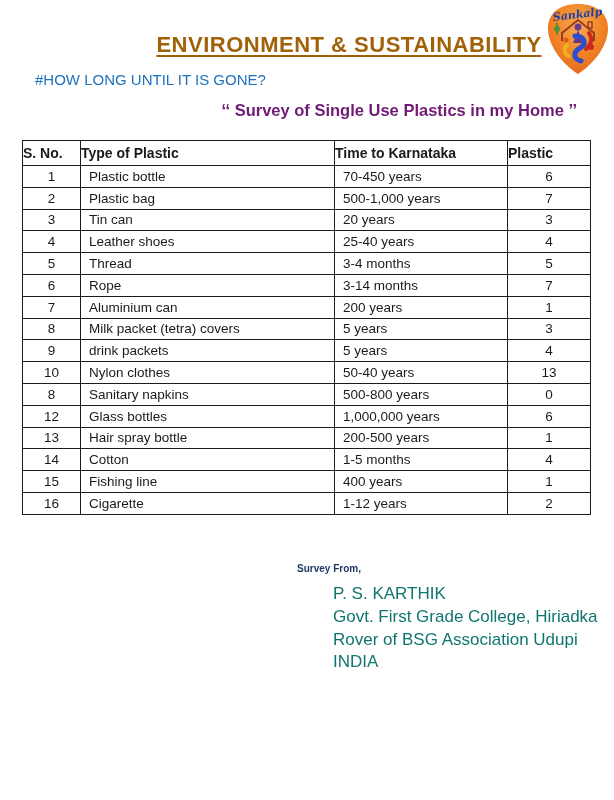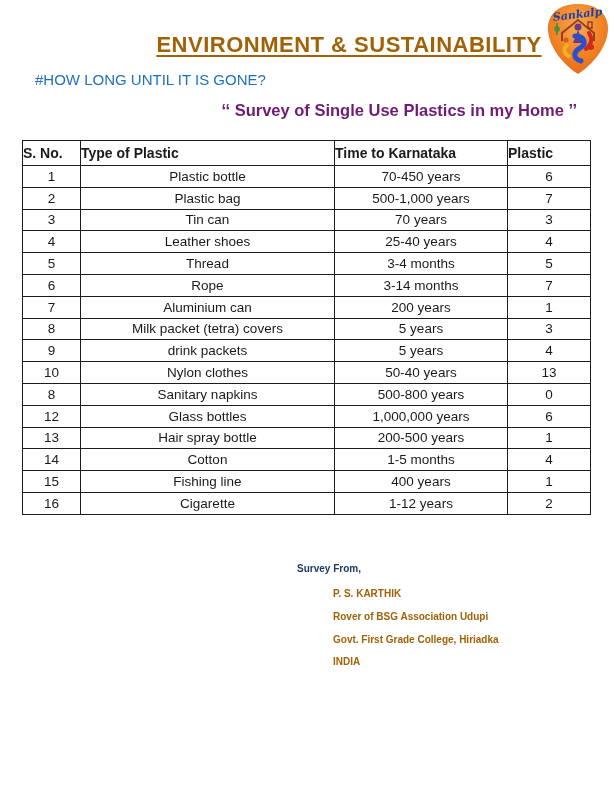--- a/index.html
+++ b/index.html
@@ -82,38 +82,38 @@
     padding: 1px 0;
   }
   .survey-table td {
     height: 20.8px;
   }
   .col-sno   { width: 58px; }
   .col-type  { width: 254px; }
   .col-time  { width: 173px; }
   .col-qty   { width: 83px; }
   .survey-table td.c-center { text-align: center; }
-  .survey-table td.c-left   { text-align: center; }
+  .survey-table td.c-left   { text-align: left; }
 
   
   .footer-label {
     position: absolute;
     top: 563px;
     left: 297px;
     font-size: 10px;
     font-weight: bold;
     color: #1f3864;
   }
   .footer-lines {
     position: absolute;
     top: 583px;
     left: 333px;
-    font-size: 10px;
-    font-weight: bold;
-    color: #a16207;
+    font-size: 17px;
+    font-weight: normal;
+    color: #0f766e;
     line-height: 22.8px;
   }
 </style>
 </head>
 <body>
 
 <div class="main-title">ENVIRONMENT &amp; SUSTAINABILITY</div>
 
 <div class="logo">
   <svg width="66" height="72" viewBox="0 0 66 72">
@@ -176,21 +176,21 @@
       </tr>
       <tr>
         <td class="c-center">2</td>
         <td class="c-left">Plastic bag</td>
         <td class="c-left">500-1,000 years</td>
         <td class="c-center">7</td>
       </tr>
       <tr>
         <td class="c-center">3</td>
         <td class="c-left">Tin can</td>
-        <td class="c-left">70 years</td>
+        <td class="c-left">20 years</td>
         <td class="c-center">3</td>
       </tr>
       <tr>
         <td class="c-center">4</td>
         <td class="c-left">Leather shoes</td>
         <td class="c-left">25-40 years</td>
         <td class="c-center">4</td>
       </tr>
       <tr>
         <td class="c-center">5</td>
@@ -263,16 +263,16 @@
         <td class="c-left">Cigarette</td>
         <td class="c-left">1-12 years</td>
         <td class="c-center">2</td>
       </tr>
     </tbody>
 </table>
 
 <div class="footer-label">Survey From,</div>
 <div class="footer-lines">
   <div>P. S. KARTHIK</div>
+  <div>Govt. First Grade College, Hiriadka</div>
   <div>Rover of BSG Association Udupi</div>
-  <div>Govt. First Grade College, Hiriadka</div>
   <div>INDIA</div>
 </div>
 
 </body></html>

